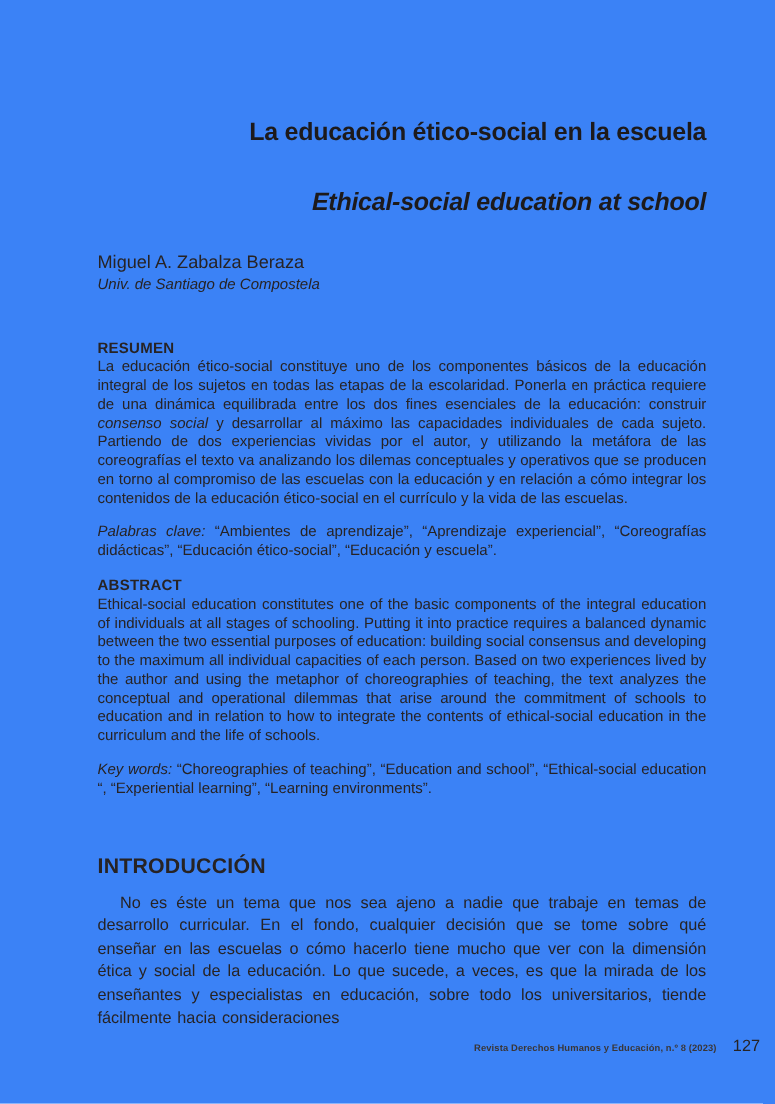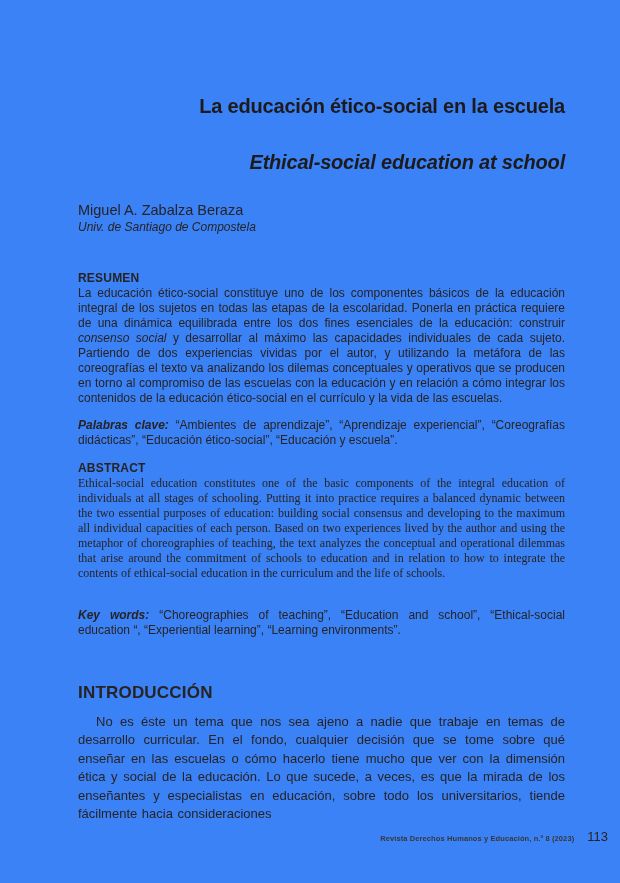--- a/index.html
+++ b/index.html
@@ -42,25 +42,25 @@
   .resumen-heading  { top: 271px; }
   .abstract-heading { top: 461px; }
   .intro-heading    { top: 686px; font-size: 17px; }
 
   
   .body-text {
     font-size: 12px; line-height: 15px; text-align: justify;
   }
   .resumen-body  { top: 286px; }
   .palabras      { top: 418px; }
-  .abstract-body { top: 476px; font-family: Liberation Serif, serif; }
+  .abstract-body { top: 476px; }
   .keywords      { top: 608px; }
 
   .it { font-style: italic; }
-  .label-bi { font-weight: bold; font-style: italic; }
+  .label-bi { font-weight: normal; font-style: italic; }
 
   
   .intro-para {
     top: 713px;
     font-size: 13px; line-height: 18.4px;
     text-align: justify; text-indent: 18px;
     word-spacing: 1px;
   }
 
   
@@ -98,16 +98,16 @@
   <p class="abs body-text abstract-body">Ethical-social education constitutes one of the basic components of the integral education of individuals at all stages of schooling. Putting it into practice requires a balanced dynamic between the two essential purposes of education: building social consensus and developing to the maximum all individual capacities of each person. Based on two experiences lived by the author and using the metaphor of choreographies of teaching, the text analyzes the conceptual and operational dilemmas that arise around the commitment of schools to education and in relation to how to integrate the contents of ethical-social education in the curriculum and the life of schools.</p>
 
   <p class="abs body-text keywords"><span class="label-bi">Key words:</span><span> “Choreographies of teaching”, “Education and school”, “Ethical-social education “, “Experiential learning”, “Learning environments”.</span></p>
 
   <div class="abs section-heading intro-heading">INTRODUCCIÓN</div>
 
   <p class="abs intro-para">No es éste un tema que nos sea ajeno a nadie que trabaje en temas de desarrollo curricular. En el fondo, cualquier decisión que se tome sobre qué enseñar en las escuelas o cómo hacerlo tiene mucho que ver con la dimensión ética y social de la educación. Lo que sucede, a veces, es que la mirada de los enseñantes y especialistas en educación, sobre todo los universitarios, tiende fácilmente hacia consideraciones</p>
 
   <div class="footer abs">
     <span class="footer-journal">Revista Derechos Humanos y Educación, n.º 8 (2023)</span>
-    <span class="footer-page">113</span>
+    <span class="footer-page">127</span>
   </div>
 
 </div>
 
 </body></html>

